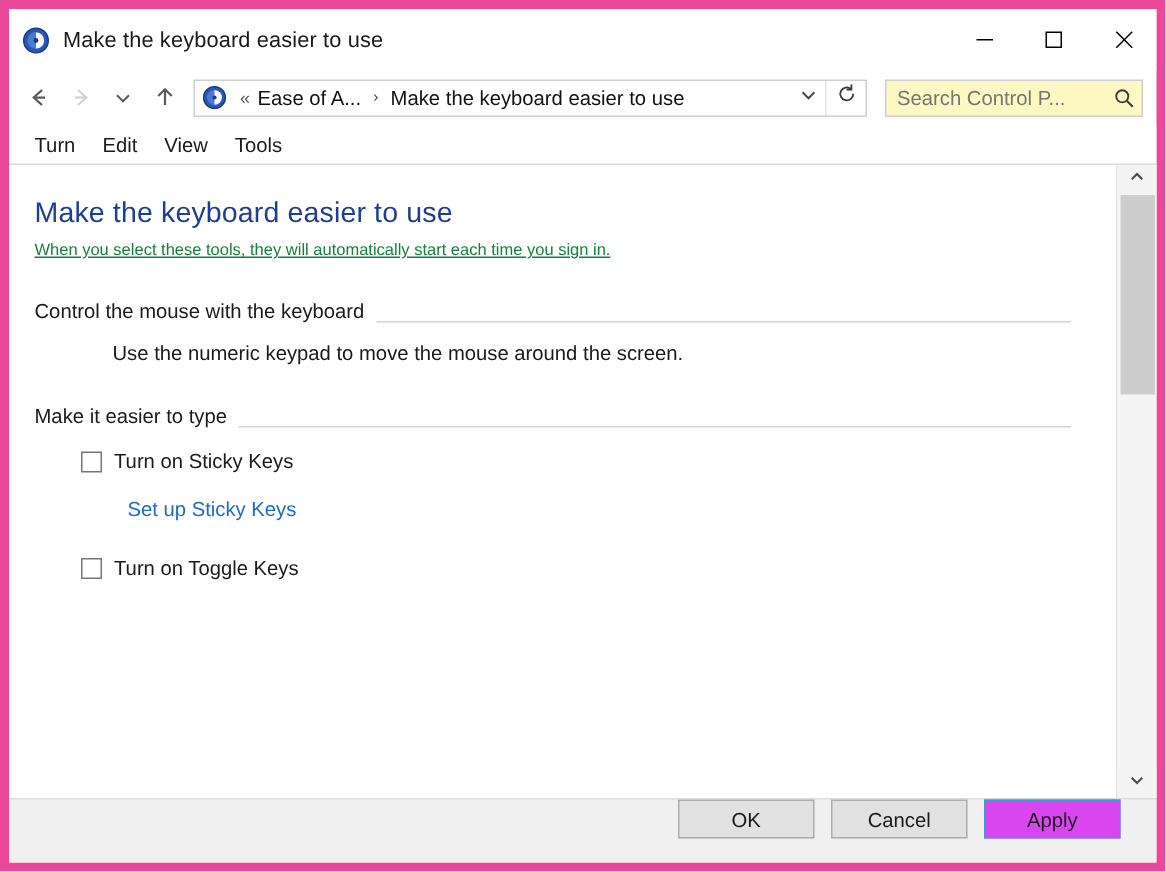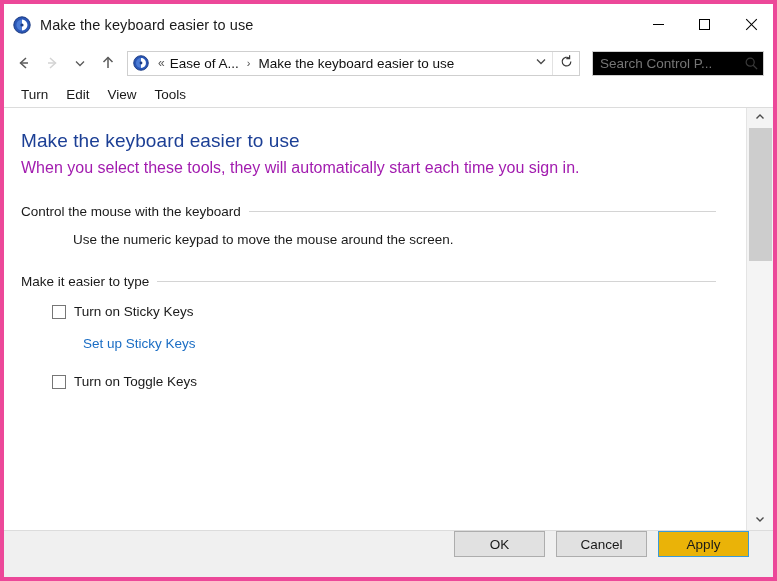--- a/index.html
+++ b/index.html
@@ -9,21 +9,21 @@
   }
   body {
     font-family: "Liberation Sans", sans-serif;
     -webkit-font-smoothing: antialiased;
   }
   #window {
     position: relative;
     width: 777px;
     height: 581px;
     background: #ffffff;
-    border: 4px solid #ec4899;
+    border: 6px solid #ec4899;
     box-sizing: border-box;
     overflow: hidden;
   }
 
   
   .titlebar {
     position: relative;
     height: 41px;
     background: #ffffff;
     display: flex;
@@ -155,21 +155,21 @@
     align-items: center;
     justify-content: center;
     border-left: 1px solid #e2e2e2;
     flex: 0 0 auto;
   }
   .searchbox {
     width: 172px;
     height: 25px;
     margin-left: 12px;
     border: 1px solid #cfcfcf;
-    background: #000000;
+    background: #fef9c3;
     display: flex;
     align-items: center;
     box-sizing: border-box;
     flex: 0 0 auto;
   }
   .search-input {
     flex: 1 1 auto;
     border: none;
     outline: none;
     font-family: "Liberation Sans", sans-serif;
@@ -219,30 +219,31 @@
     padding: 0;
   }
   .page-title {
     font-size: 19px;
     color: #1c3f95;
     margin: 22px 0 0 17px;
     font-weight: normal;
     letter-spacing: 0.1px;
   }
   .page-sub {
-    font-size: 16px;
-    color: #a21caf;
+    font-size: 11px;
+    color: #15803d;
     margin: 7px 0 0 17px;
+    text-decoration: underline;
   }
   .section {
     margin-top: 27px;
   }
   .section-head {
     display: flex;
-    align-items: center;
+    align-items: flex-end;
     margin-left: 17px;
     margin-right: 30px;
   }
   .section-head-text {
     font-size: 13.5px;
     color: #1a1a1a;
     white-space: nowrap;
     padding-right: 8px;
   }
   .section-rule {
@@ -330,21 +331,21 @@
     margin-left: 11px;
     background: #e1e1e1;
     border: 1px solid #adadad;
     font-family: "Liberation Sans", sans-serif;
     font-size: 13.5px;
     color: #1a1a1a;
     box-sizing: border-box;
     cursor: default;
   }
   .btn.primary {
-    background: #eab308;
+    background: #d946ef;
     border: 1px solid #3a9ad9;
   }
   .watermark {
     position: absolute;
     right: 6px;
     bottom: 1px;
     font-size: 13px;
     color: #8a8a8a;
     font-family: "Liberation Sans", sans-serif;
     letter-spacing: 0.2px;

